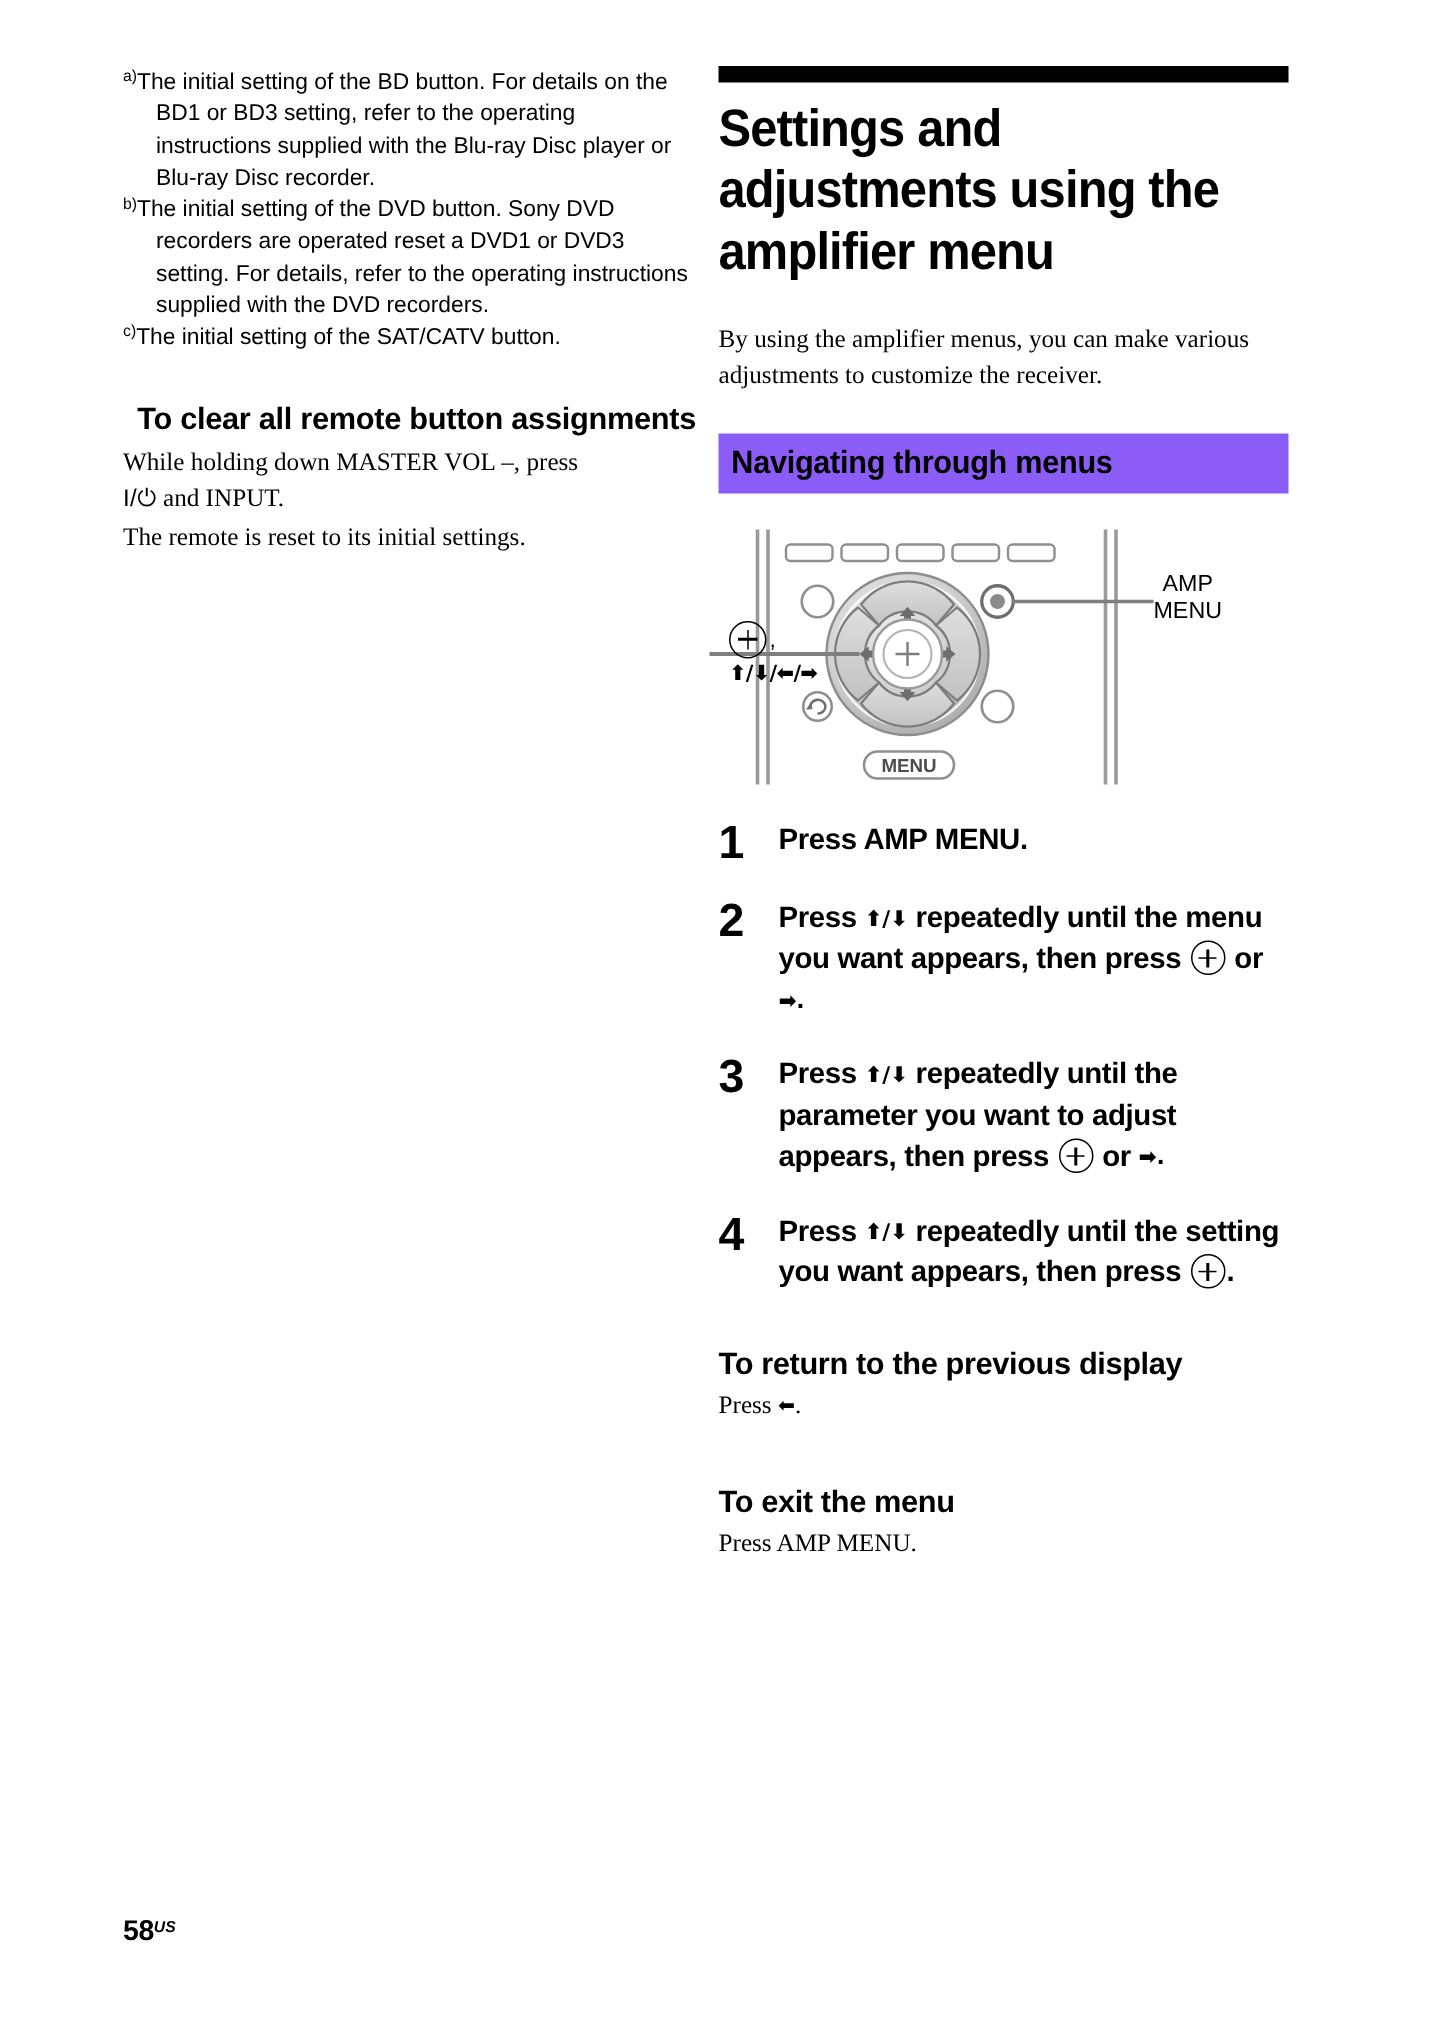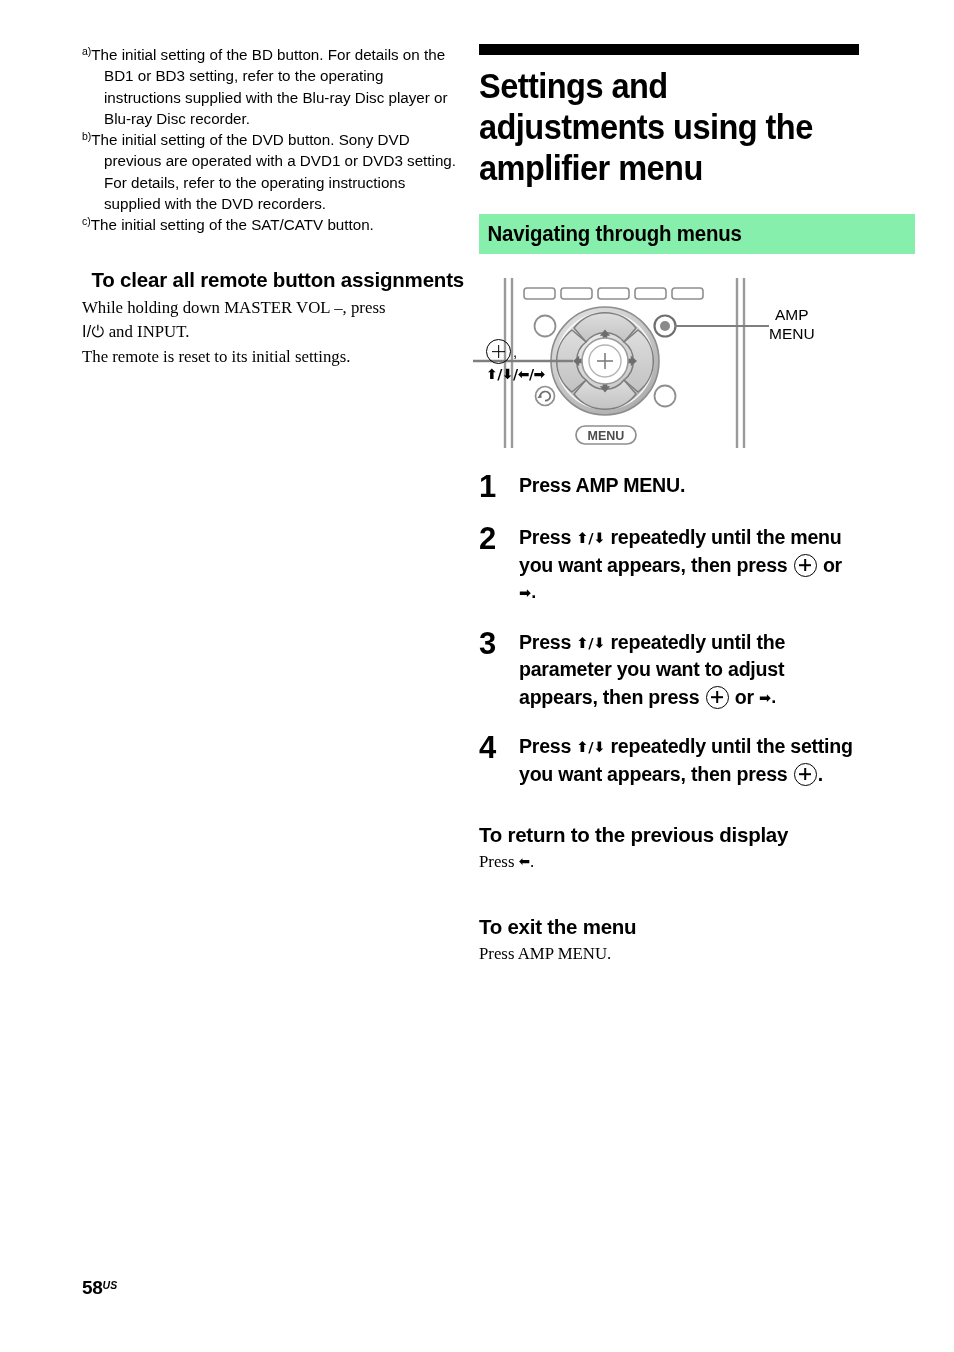--- a/index.html
+++ b/index.html
@@ -94,22 +94,22 @@
 
   .intro-p {
     font-family: "Liberation Serif", serif;
     font-size: 16.8px;
     line-height: 24.4px;
     margin: 26px 0 0 0;
   }
 
   .gray-bar {
     margin: 26px 0 0 0;
-    background: #86efac;
-    width: 436px;
+    background: #8b5cf6;
+    width: 380px;
     height: 40px;
     display: flex;
     align-items: center;
   }
   .gray-bar-text {
     font-family: "Liberation Sans Narrow", "Liberation Sans", sans-serif;
     font-weight: bold;
     font-size: 21.5px;
     letter-spacing: -0.2px;
     padding-left: 9px;
@@ -250,36 +250,37 @@
 </style>
 </head>
 <body>
 
 <div class="page">
 
   <div class="col-left">
 
     <p class="footnote"><span class="fn-marker">a)</span><span>The initial setting of the BD button. For details on the BD1 or BD3 setting, refer to the operating instructions supplied with the Blu-ray Disc player or Blu-ray Disc recorder.</span></p>
 
-    <p class="footnote"><span class="fn-marker">b)</span><span>The initial setting of the DVD button. Sony DVD previous are operated with a DVD1 or DVD3 setting. For details, refer to the operating instructions supplied with the DVD recorders.</span></p>
+    <p class="footnote"><span class="fn-marker">b)</span><span>The initial setting of the DVD button. Sony DVD recorders are operated reset a DVD1 or DVD3 setting. For details, refer to the operating instructions supplied with the DVD recorders.</span></p>
 
     <p class="footnote"><span class="fn-marker">c)</span><span>The initial setting of the SAT/CATV button.</span></p>
 
     <h2 class="h-sub" style="margin-top:31px;text-align:right;">To clear all remote button assignments</h2>
 
     <p class="body-p" style="margin-top:4px;"><span>While holding down MASTER VOL –, press</span><br><span class="glyph-power">I/⏻</span><span> and INPUT.</span><br><span>The remote is reset to its initial settings.</span></p>
 
   </div>
 
   <div class="col-right">
 
     <div class="black-rule"></div>
 
     <h1 class="chapter-title">Settings and adjustments using the amplifier menu</h1>
 
+    <p class="intro-p">By using the amplifier menus, you can make various adjustments to customize the receiver.</p>
 
     <div class="gray-bar">
       <span class="gray-bar-text">Navigating through menus</span>
     </div>
 
     <div class="remote-figure">
       <svg width="400" height="190" viewBox="0 0 400 190" xmlns="http://www.w3.org/2000/svg">
         <defs>
           <radialGradient id="ringGrad" cx="38%" cy="32%" r="75%">
             <stop offset="0%" stop-color="#e9e9e9"></stop>

